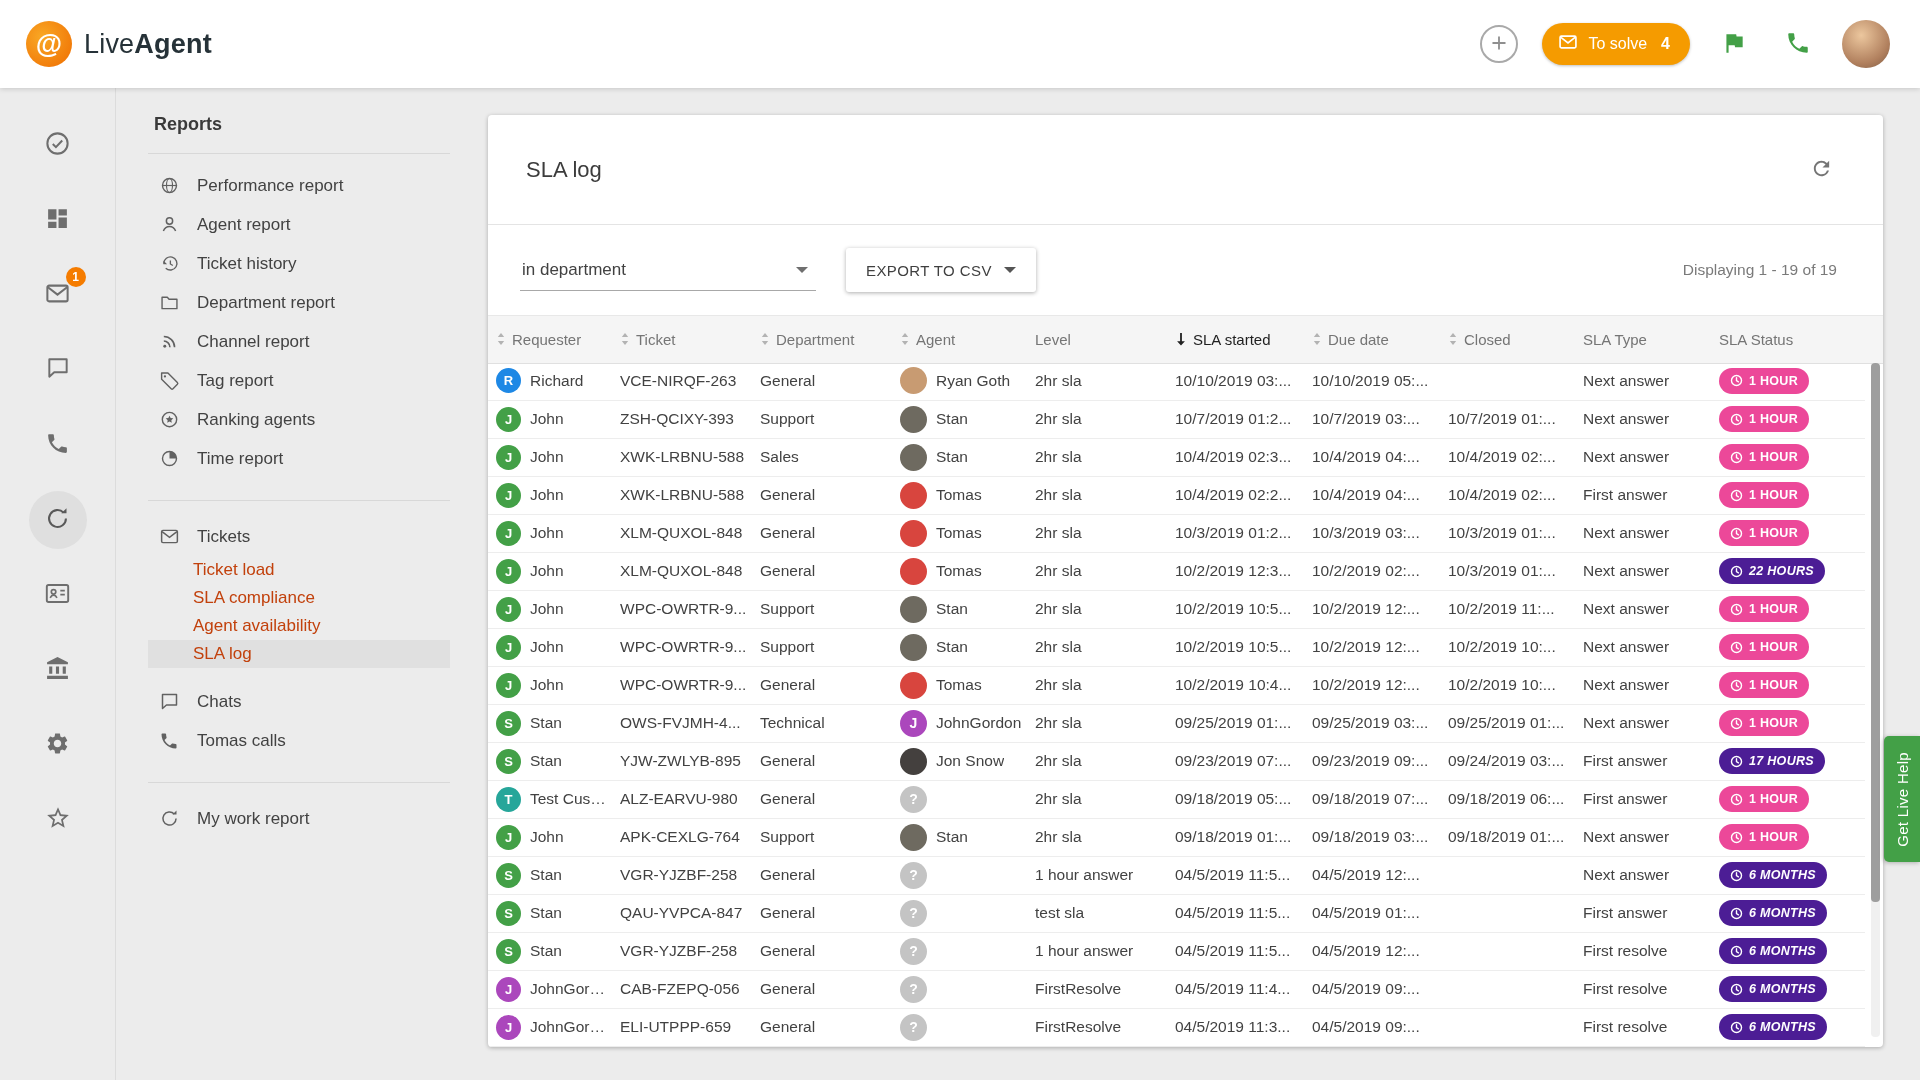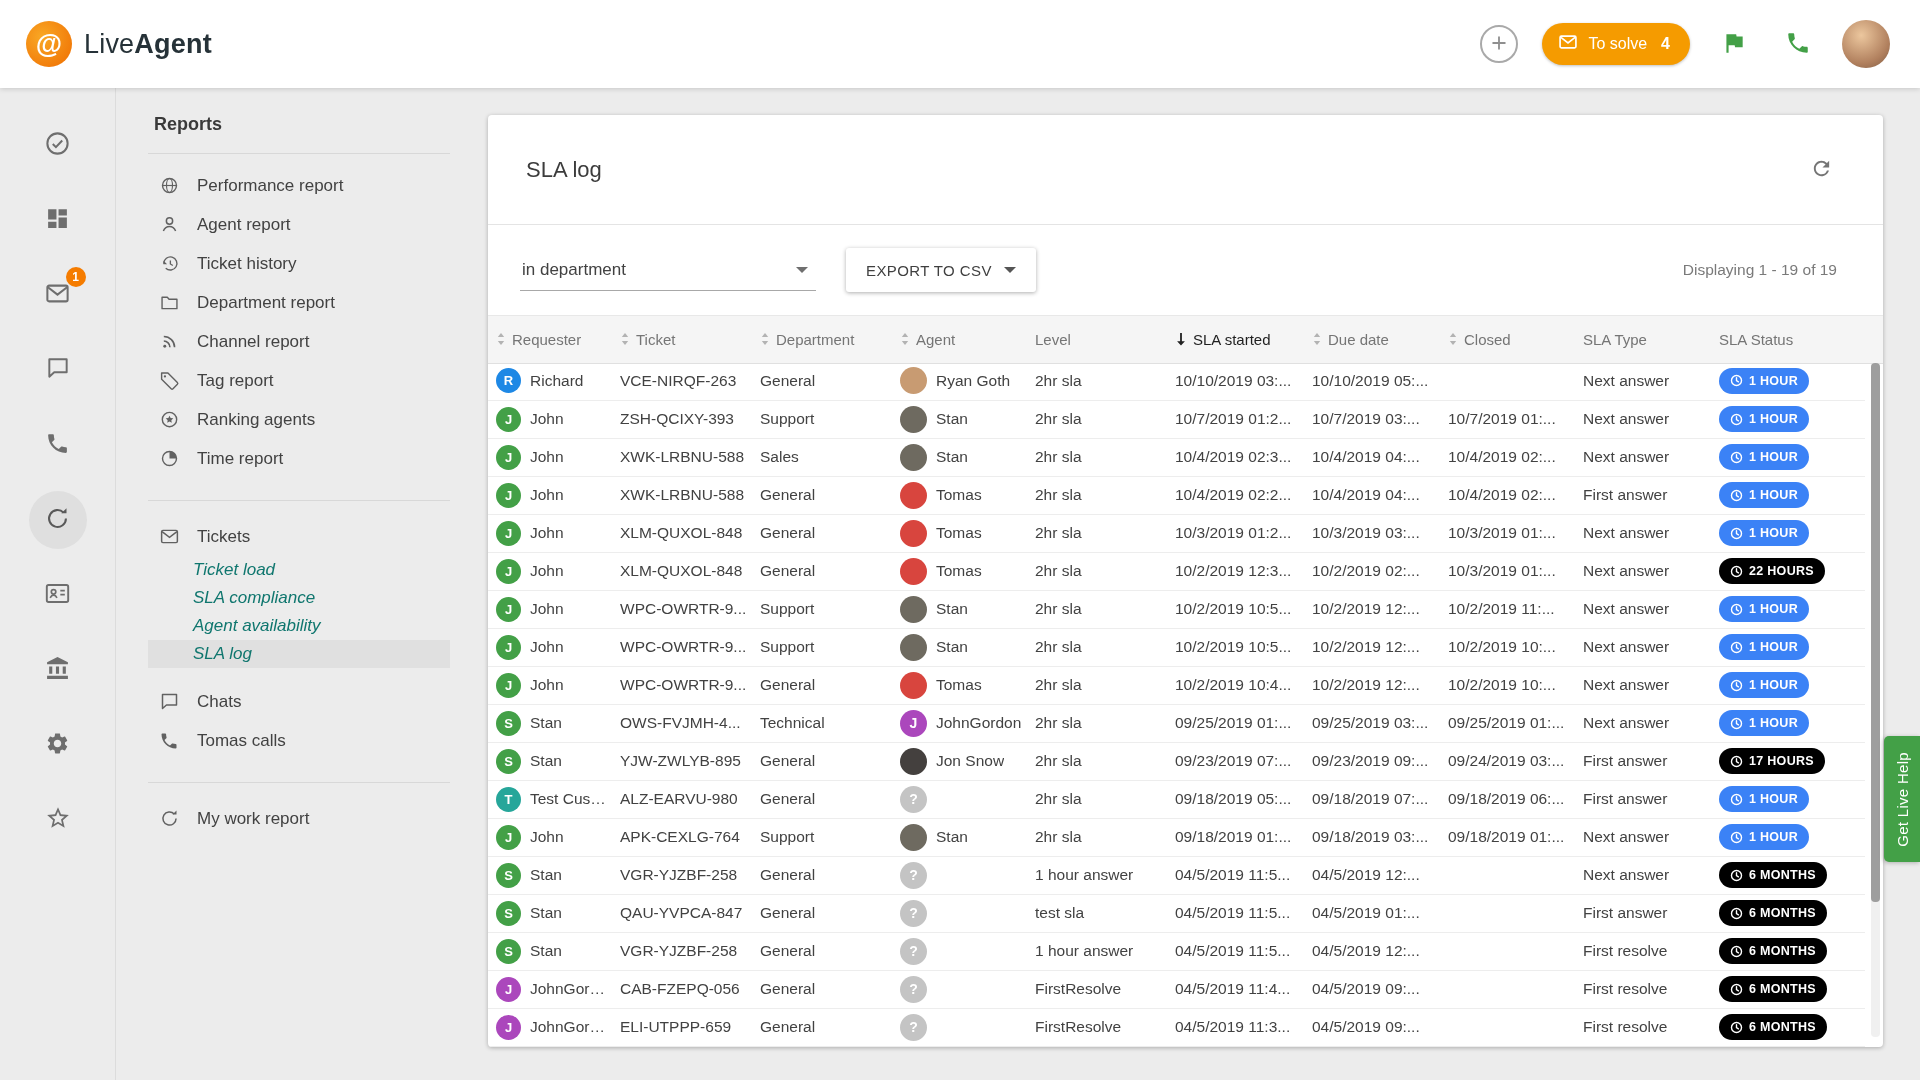--- a/index.html
+++ b/index.html
@@ -77,22 +77,22 @@
   .sb-divider--mid { margin: 22px 0 16px 32px; }
   .menu-item {
     display: flex; align-items: center; gap: 17px;
     height: 39px; padding-left: 42px; cursor: pointer; color: #424242;
   }
   .menu-item.mt { margin-top: 14px; }
   .mi-icon { width: 22px; height: 22px; color: #616161; display: flex; align-items: center; justify-content: center; flex-shrink: 0; }
   .mi-label { font-size: 17px; white-space: nowrap; }
   .sub-item {
     margin-left: 32px; padding-left: 45px;
-    height: 28px; line-height: 28px; font-size: 17px; color: #0f766e;
-    cursor: pointer; white-space: nowrap; font-style: italic;
+    height: 28px; line-height: 28px; font-size: 17px; color: #c2410c;
+    cursor: pointer; white-space: nowrap;
   }
   .sub-item.active { background: #e0e0e0; }
 
   
   .content { flex: 1; padding: 27px 37px 0 38px; position: relative; min-width: 0; }
   .card {
     background: #fff; border-radius: 4px;
     box-shadow: 0 1px 4px rgba(0,0,0,.28);
     height: 932px; display: flex; flex-direction: column; overflow: hidden;
   }
@@ -154,22 +154,22 @@
     display: inline-flex; align-items: center; justify-content: center; flex-shrink: 0;
   }
   .agent-avatar { width: 27px; height: 27px; font-size: 14px; }
   .cell-text { overflow: hidden; text-overflow: ellipsis; white-space: nowrap; }
   .badge {
     display: inline-flex; align-items: center; gap: 6px;
     height: 26px; border-radius: 13px; padding: 0 11px;
     color: #fff; font-size: 12.5px; font-weight: 700; letter-spacing: .3px;
     white-space: nowrap;
   }
-  .badge-orange { background: #3b82f6; }
-  .badge-red { background: #000000; }
+  .badge-orange { background: #ec4899; }
+  .badge-red { background: #4c1d95; font-style: italic; }
 
   .vscroll { position: absolute; top: 48px; bottom: 10px; right: 3px; width: 9px; background: #f0f0f0; border-radius: 4px; }
   .vscroll .thumb { position: absolute; top: 0; left: 0; right: 0; height: 80%; background: #9e9e9e; border-radius: 4px; }
 
   
   .live-help {
     position: absolute; right: 0; top: 736px; width: 36px; height: 126px;
     background: #43A047; color: #fff; border-radius: 5px 0 0 5px;
     display: flex; align-items: center; justify-content: center;
     cursor: pointer; box-shadow: -1px 1px 4px rgba(0,0,0,.25); z-index: 10;

